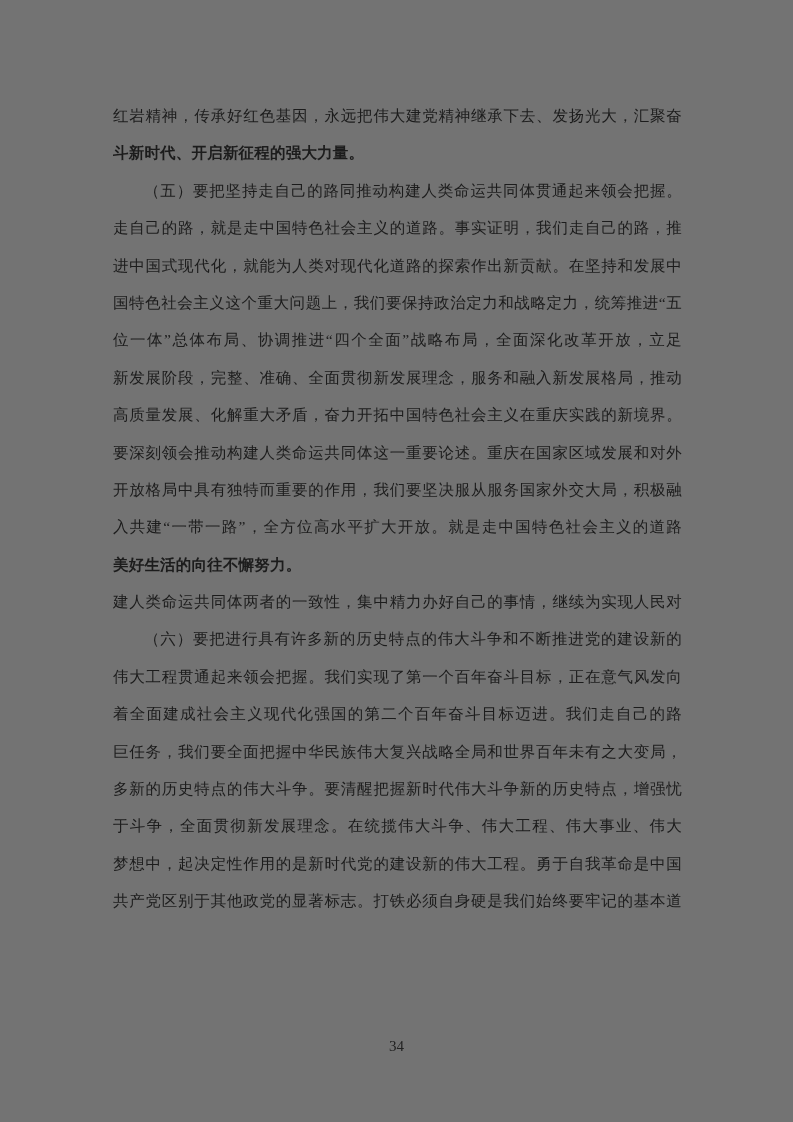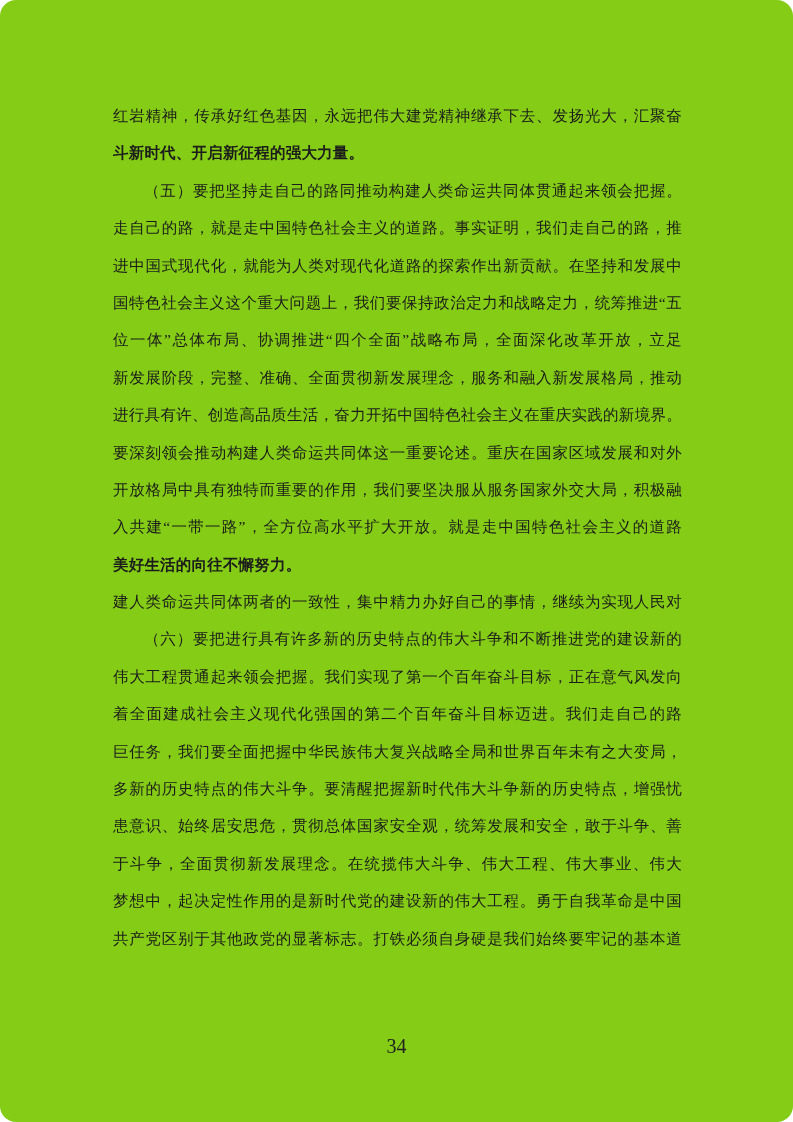--- a/index.html
+++ b/index.html
@@ -4,25 +4,24 @@
 <style>
   html, body {
     margin: 0;
     padding: 0;
     background: #ffffff;
   }
   .page {
     position: relative;
     width: 793px;
     height: 1122px;
-    background: #84cc16;
+    background: #737373;
     overflow: hidden;
     font-family: "Liberation Serif", "DejaVu Serif", serif;
     color: #1c1c1c;
-    border-radius: 16px;
   }
   .document-body {
     position: absolute;
     left: 113px;
     top: 97px;
     width: 569px;
   }
   .paragraph {
     margin: 0;
     padding: 0;
@@ -45,54 +44,53 @@
   .text-line.para-end {
     text-align-last: left;
     font-weight: bold;
   }
   .page-number {
     position: absolute;
     left: 0;
     right: 0;
     top: 1036px;
     text-align: center;
-    font-size: 20px;
+    font-size: 15px;
     line-height: 20px;
     color: #222222;
   }
 </style>
 </head>
 <body>
 
 <div class="page">
   <div class="document-body">
       <div class="paragraph">
         <div class="text-line">红岩精神，传承好红色基因，永远把伟大建党精神继承下去、发扬光大，汇聚奋</div>
         <div class="text-line para-end">斗新时代、开启新征程的强大力量。</div>
       </div>
       <div class="paragraph">
         <div class="text-line indent">（五）要把坚持走自己的路同推动构建人类命运共同体贯通起来领会把握。</div>
         <div class="text-line">走自己的路，就是走中国特色社会主义的道路。事实证明，我们走自己的路，推</div>
         <div class="text-line">进中国式现代化，就能为人类对现代化道路的探索作出新贡献。在坚持和发展中</div>
         <div class="text-line">国特色社会主义这个重大问题上，我们要保持政治定力和战略定力，统筹推进“五</div>
         <div class="text-line">位一体”总体布局、协调推进“四个全面”战略布局，全面深化改革开放，立足</div>
         <div class="text-line">新发展阶段，完整、准确、全面贯彻新发展理念，服务和融入新发展格局，推动</div>
-        <div class="text-line">进行具有许、创造高品质生活，奋力开拓中国特色社会主义在重庆实践的新境界。</div>
+        <div class="text-line">高质量发展、化解重大矛盾，奋力开拓中国特色社会主义在重庆实践的新境界。</div>
         <div class="text-line">要深刻领会推动构建人类命运共同体这一重要论述。重庆在国家区域发展和对外</div>
         <div class="text-line">开放格局中具有独特而重要的作用，我们要坚决服从服务国家外交大局，积极融</div>
         <div class="text-line">入共建“一带一路”，全方位高水平扩大开放。就是走中国特色社会主义的道路</div>
         <div class="text-line para-end">美好生活的向往不懈努力。</div>
         <div class="text-line">建人类命运共同体两者的一致性，集中精力办好自己的事情，继续为实现人民对</div>
       </div>
       <div class="paragraph">
         <div class="text-line indent">（六）要把进行具有许多新的历史特点的伟大斗争和不断推进党的建设新的</div>
         <div class="text-line">伟大工程贯通起来领会把握。我们实现了第一个百年奋斗目标，正在意气风发向</div>
         <div class="text-line">着全面建成社会主义现代化强国的第二个百年奋斗目标迈进。我们走自己的路</div>
         <div class="text-line">巨任务，我们要全面把握中华民族伟大复兴战略全局和世界百年未有之大变局，</div>
         <div class="text-line">多新的历史特点的伟大斗争。要清醒把握新时代伟大斗争新的历史特点，增强忧</div>
-        <div class="text-line">患意识、始终居安思危，贯彻总体国家安全观，统筹发展和安全，敢于斗争、善</div>
         <div class="text-line">于斗争，全面贯彻新发展理念。在统揽伟大斗争、伟大工程、伟大事业、伟大</div>
         <div class="text-line">梦想中，起决定性作用的是新时代党的建设新的伟大工程。勇于自我革命是中国</div>
         <div class="text-line">共产党区别于其他政党的显著标志。打铁必须自身硬是我们始终要牢记的基本道</div>
       </div>
     </div>
   <div class="page-number">34</div>
 </div>
 
 </body></html>

